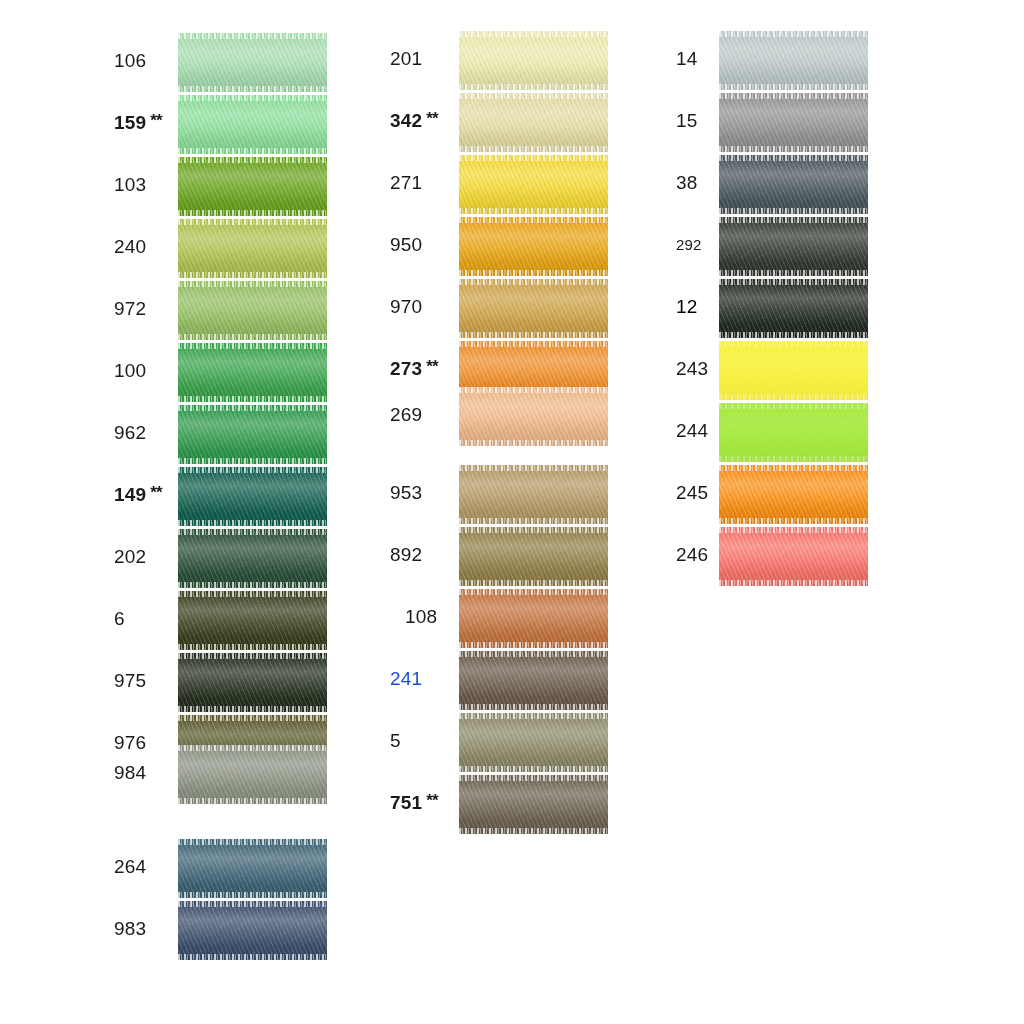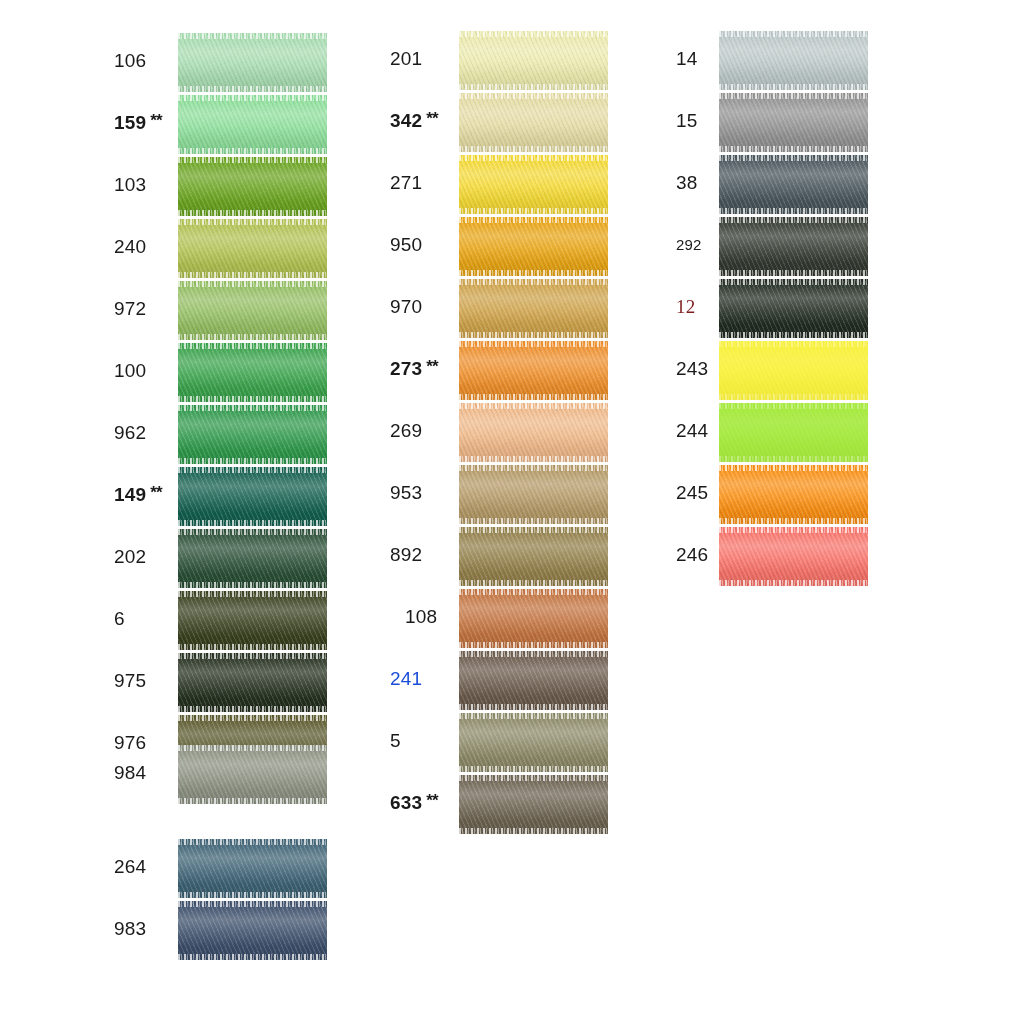--- a/index.html
+++ b/index.html
@@ -337,21 +337,21 @@
       <div class="row" style="top: 310px; width: 1024px;">
         <div class="row-label bold" style="left: 390px; color: rgb(26, 26, 26);"><span>273</span><span class="star">**</span></div>
         <div class="swatch" style="left: 459px; width: 149px; height: 59px;">
           <div class="base" style="background: rgb(239, 143, 42);"></div>
           <div class="weave"></div>
           <div class="sheen"></div>
           <div class="edge top"></div>
           <div class="edge bottom"></div>
         </div>
       </div>
-      <div class="row" style="top: 372px; width: 1024px;">
+      <div class="row" style="top: 356px; width: 1024px;">
         <div class="row-label" style="left: 390px; color: rgb(26, 26, 26);"><span>269</span></div>
         <div class="swatch" style="left: 459px; width: 149px; height: 59px;">
           <div class="base" style="background: rgb(240, 185, 137);"></div>
           <div class="weave"></div>
           <div class="sheen"></div>
           <div class="edge top"></div>
           <div class="edge bottom"></div>
         </div>
       </div>
       <div class="row" style="top: 434px; width: 1024px;">
@@ -398,21 +398,21 @@
         <div class="row-label" style="left: 390px; color: rgb(26, 26, 26);"><span>5</span></div>
         <div class="swatch" style="left: 459px; width: 149px; height: 59px;">
           <div class="base" style="background: rgb(141, 138, 104);"></div>
           <div class="weave"></div>
           <div class="sheen"></div>
           <div class="edge top"></div>
           <div class="edge bottom"></div>
         </div>
       </div>
       <div class="row" style="top: 744px; width: 1024px;">
-        <div class="row-label bold" style="left: 390px; color: rgb(26, 26, 26);"><span>633</span><span class="star">**</span></div>
+        <div class="row-label bold" style="left: 390px; color: rgb(26, 26, 26);"><span>751</span><span class="star">**</span></div>
         <div class="swatch" style="left: 459px; width: 149px; height: 59px;">
           <div class="base" style="background: rgb(109, 99, 81);"></div>
           <div class="weave"></div>
           <div class="sheen"></div>
           <div class="edge top"></div>
           <div class="edge bottom"></div>
         </div>
       </div>
     </div>
     <div class="column" style="left: 0px; top: 28px; width: 1024px;">
@@ -450,21 +450,21 @@
         <div class="row-label small" style="left: 676px; color: rgb(26, 26, 26);"><span>292</span></div>
         <div class="swatch" style="left: 719px; width: 149px; height: 59px;">
           <div class="base" style="background: rgb(51, 58, 49);"></div>
           <div class="weave"></div>
           <div class="sheen"></div>
           <div class="edge top"></div>
           <div class="edge bottom"></div>
         </div>
       </div>
       <div class="row" style="top: 248px; width: 1024px;">
-        <div class="row-label" style="left: 676px; color: #7f1d1d; font-family: Liberation Serif, serif;"><span>12</span></div>
+        <div class="row-label" style="left: 676px; color: #000000;"><span>12</span></div>
         <div class="swatch" style="left: 719px; width: 149px; height: 59px;">
           <div class="base" style="background: rgb(34, 44, 34);"></div>
           <div class="weave"></div>
           <div class="sheen"></div>
           <div class="edge top"></div>
           <div class="edge bottom"></div>
         </div>
       </div>
       <div class="row" style="top: 310px; width: 1024px;">
         <div class="row-label" style="left: 676px; color: rgb(26, 26, 26);"><span>243</span></div>

